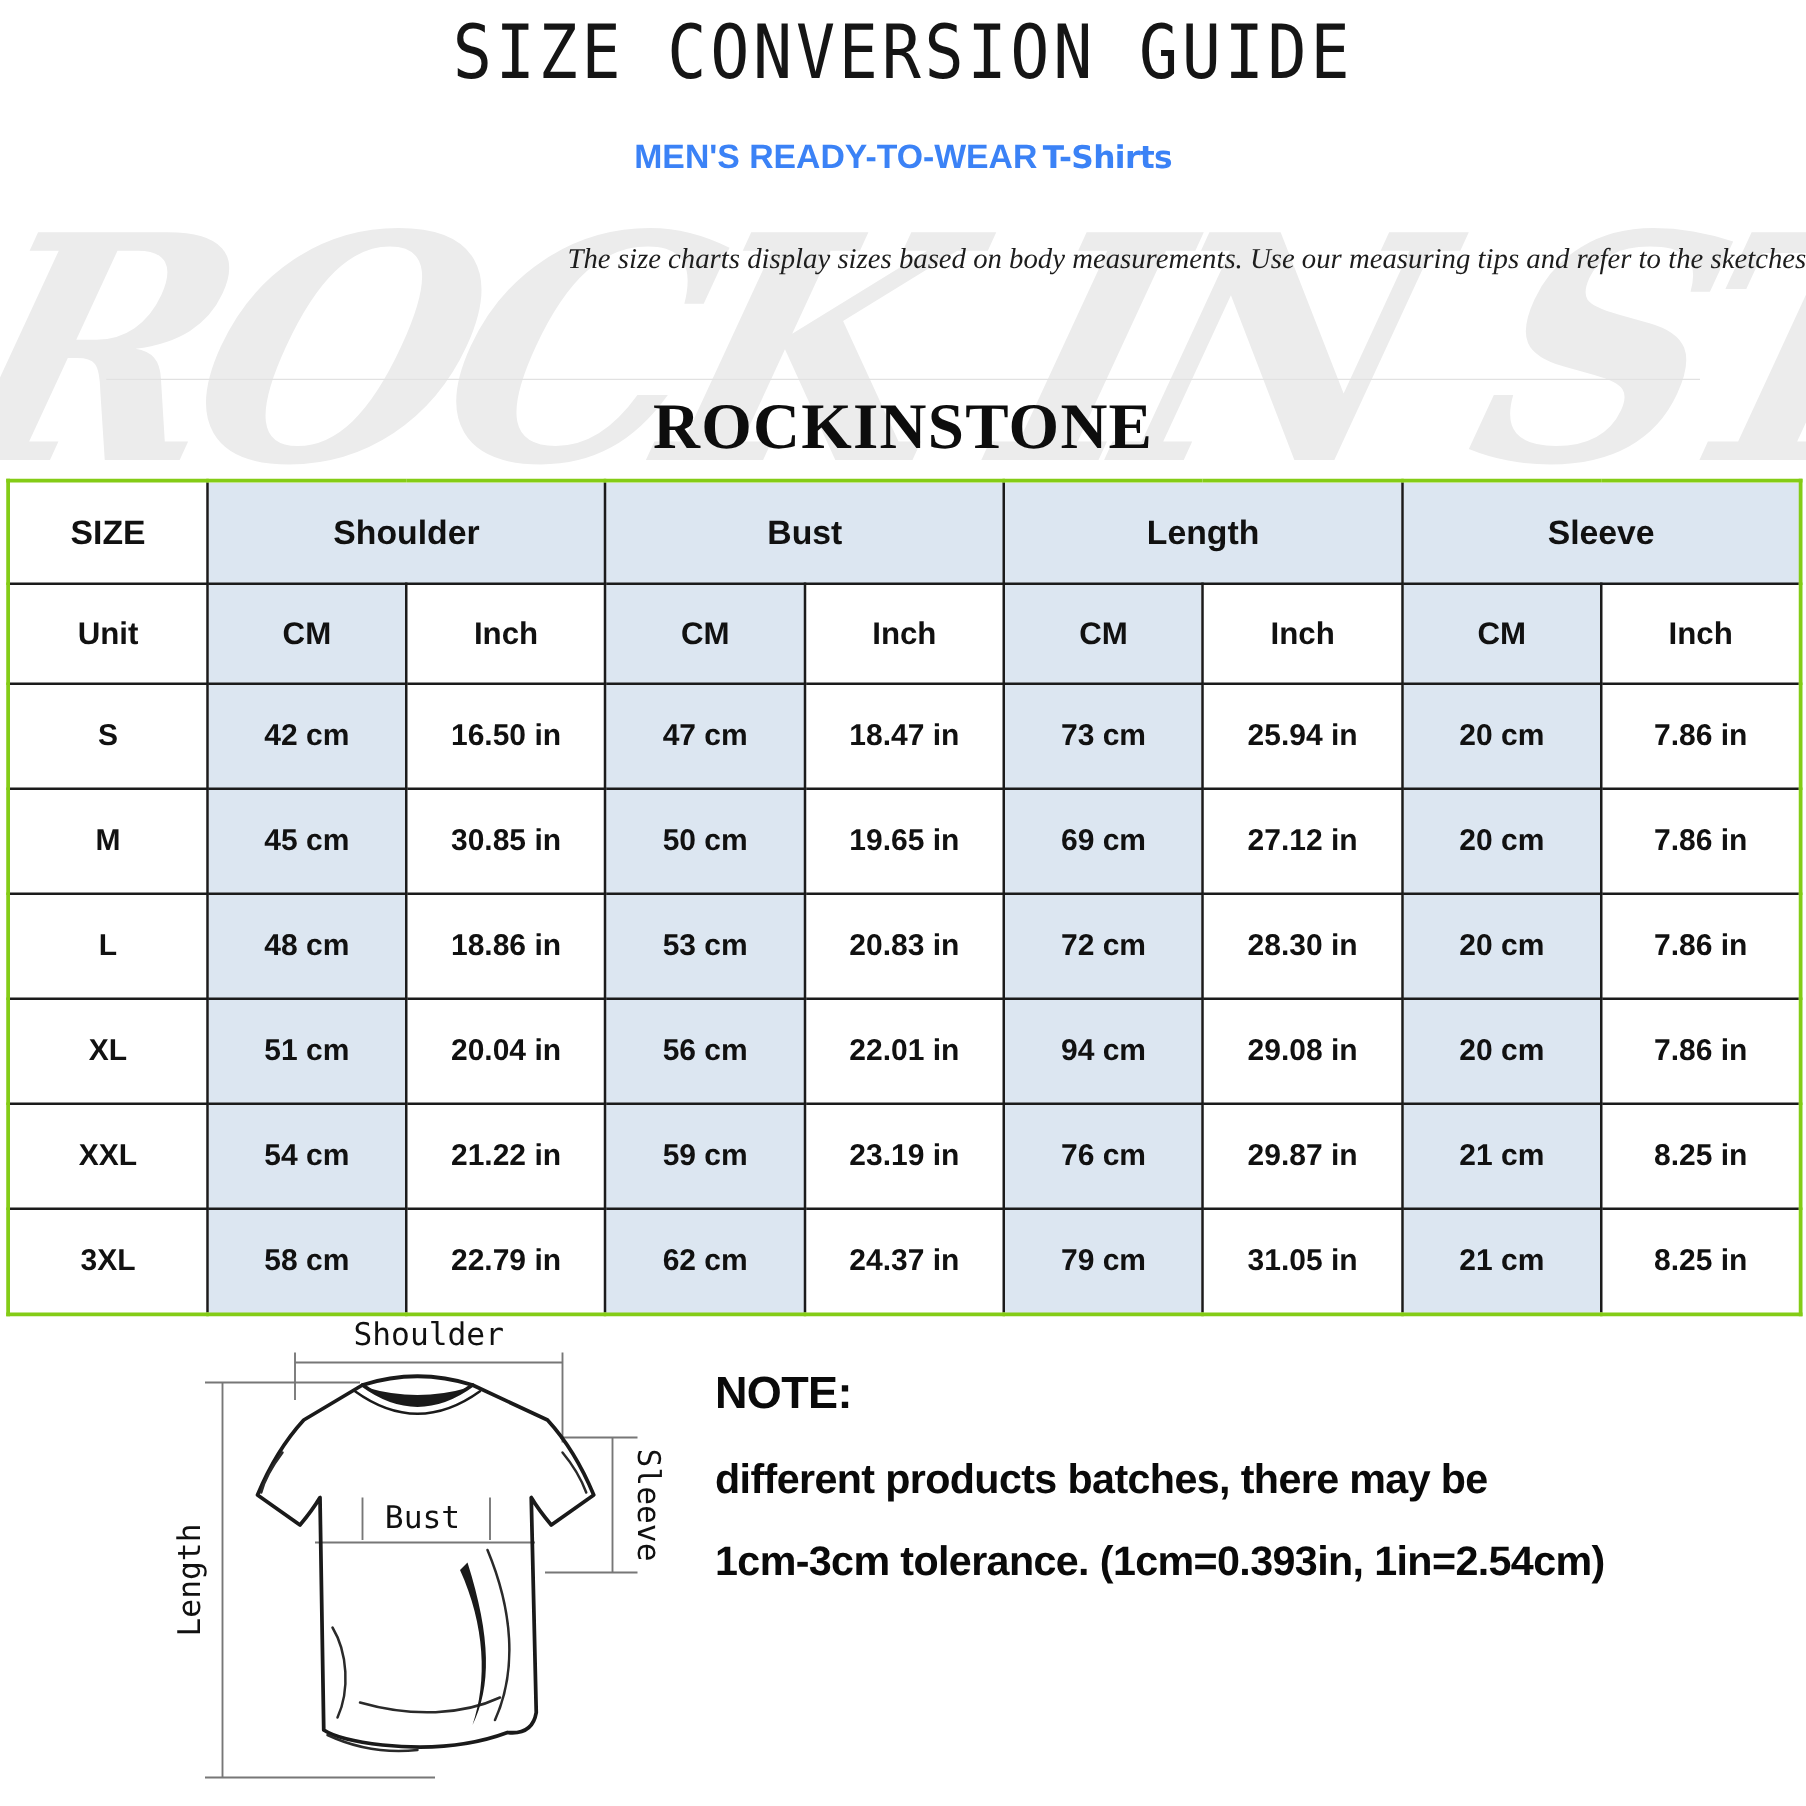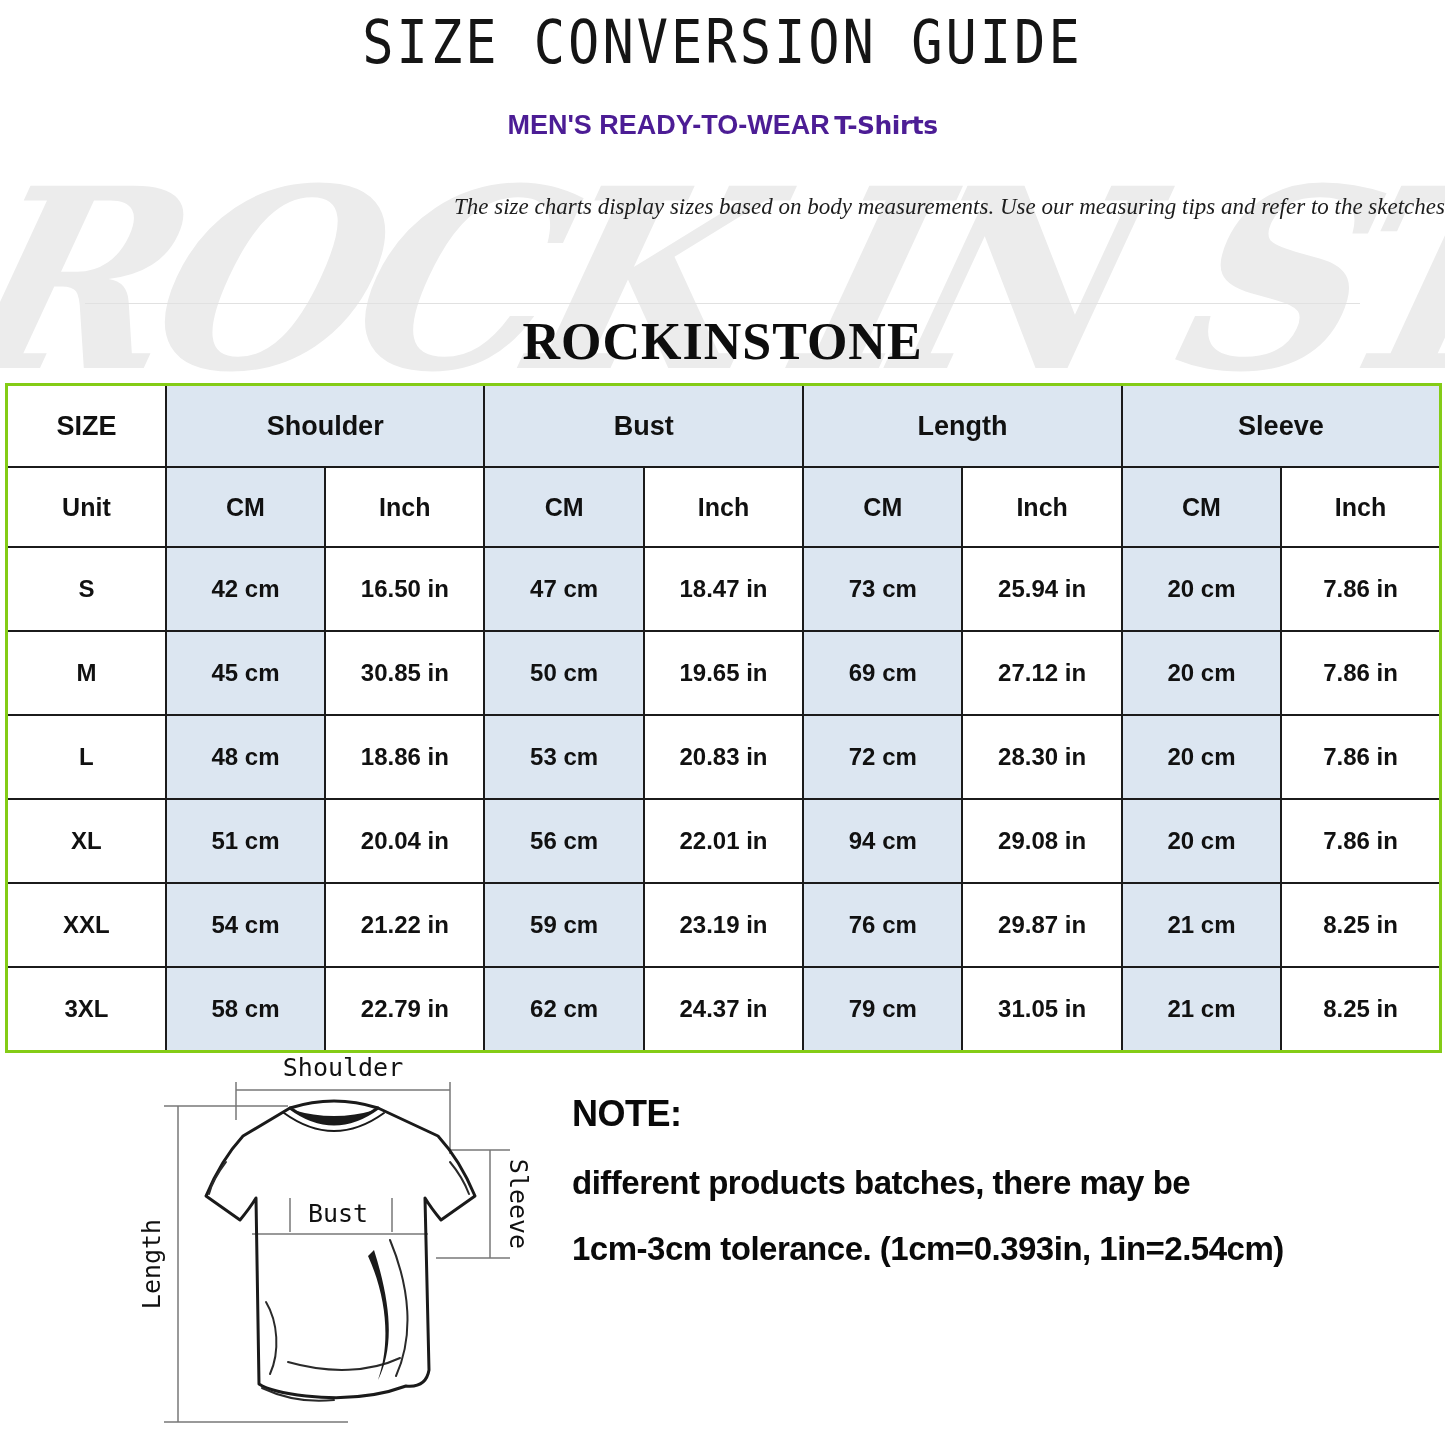--- a/index.html
+++ b/index.html
@@ -9,21 +9,21 @@
   .watermark{position:absolute;top:155px;left:-25px;width:1500px;height:255px;overflow:hidden;
              font:italic 700 250px/250px "DejaVu Serif",serif;color:#ececec;
              transform:skewX(-15deg);white-space:nowrap;letter-spacing:-18px;}
 
   .hline{position:absolute;top:303px;left:85px;width:1275px;height:1px;background:#e1e1e1;}
 
   .title{position:absolute;top:8px;left:0;width:100%;text-align:center;
          font:400 52px "DejaVu Sans Mono",monospace;letter-spacing:3px;color:#151515;
          transform:scaleY(1.15);transform-origin:center top;white-space:nowrap;}
 
-  .subtitle{position:absolute;top:110px;left:0;width:100%;text-align:center;color:#4c1d95;white-space:nowrap;}
+  .subtitle{position:absolute;top:110px;left:0;width:100%;text-align:center;color:#3b82f6;white-space:nowrap;}
   .subtitle .main{font:700 27px "Liberation Sans",sans-serif;letter-spacing:0px;}
   .subtitle .sec{font:700 25px "DejaVu Sans",sans-serif;letter-spacing:-0.5px;}
 
   .desc{position:absolute;top:186px;left:0;width:100%;text-align:right;
         font:italic 23px/41px "Liberation Serif",serif;color:#1d1d1d;}
 
   .brand{position:absolute;top:292px;left:0;width:100%;text-align:center;
          font:700 52px "Liberation Serif",serif;color:#0d0d0d;letter-spacing:1px;margin-top:20px;}
 
   table.sizechart{position:absolute;left:5px;top:383px;width:1437px;

